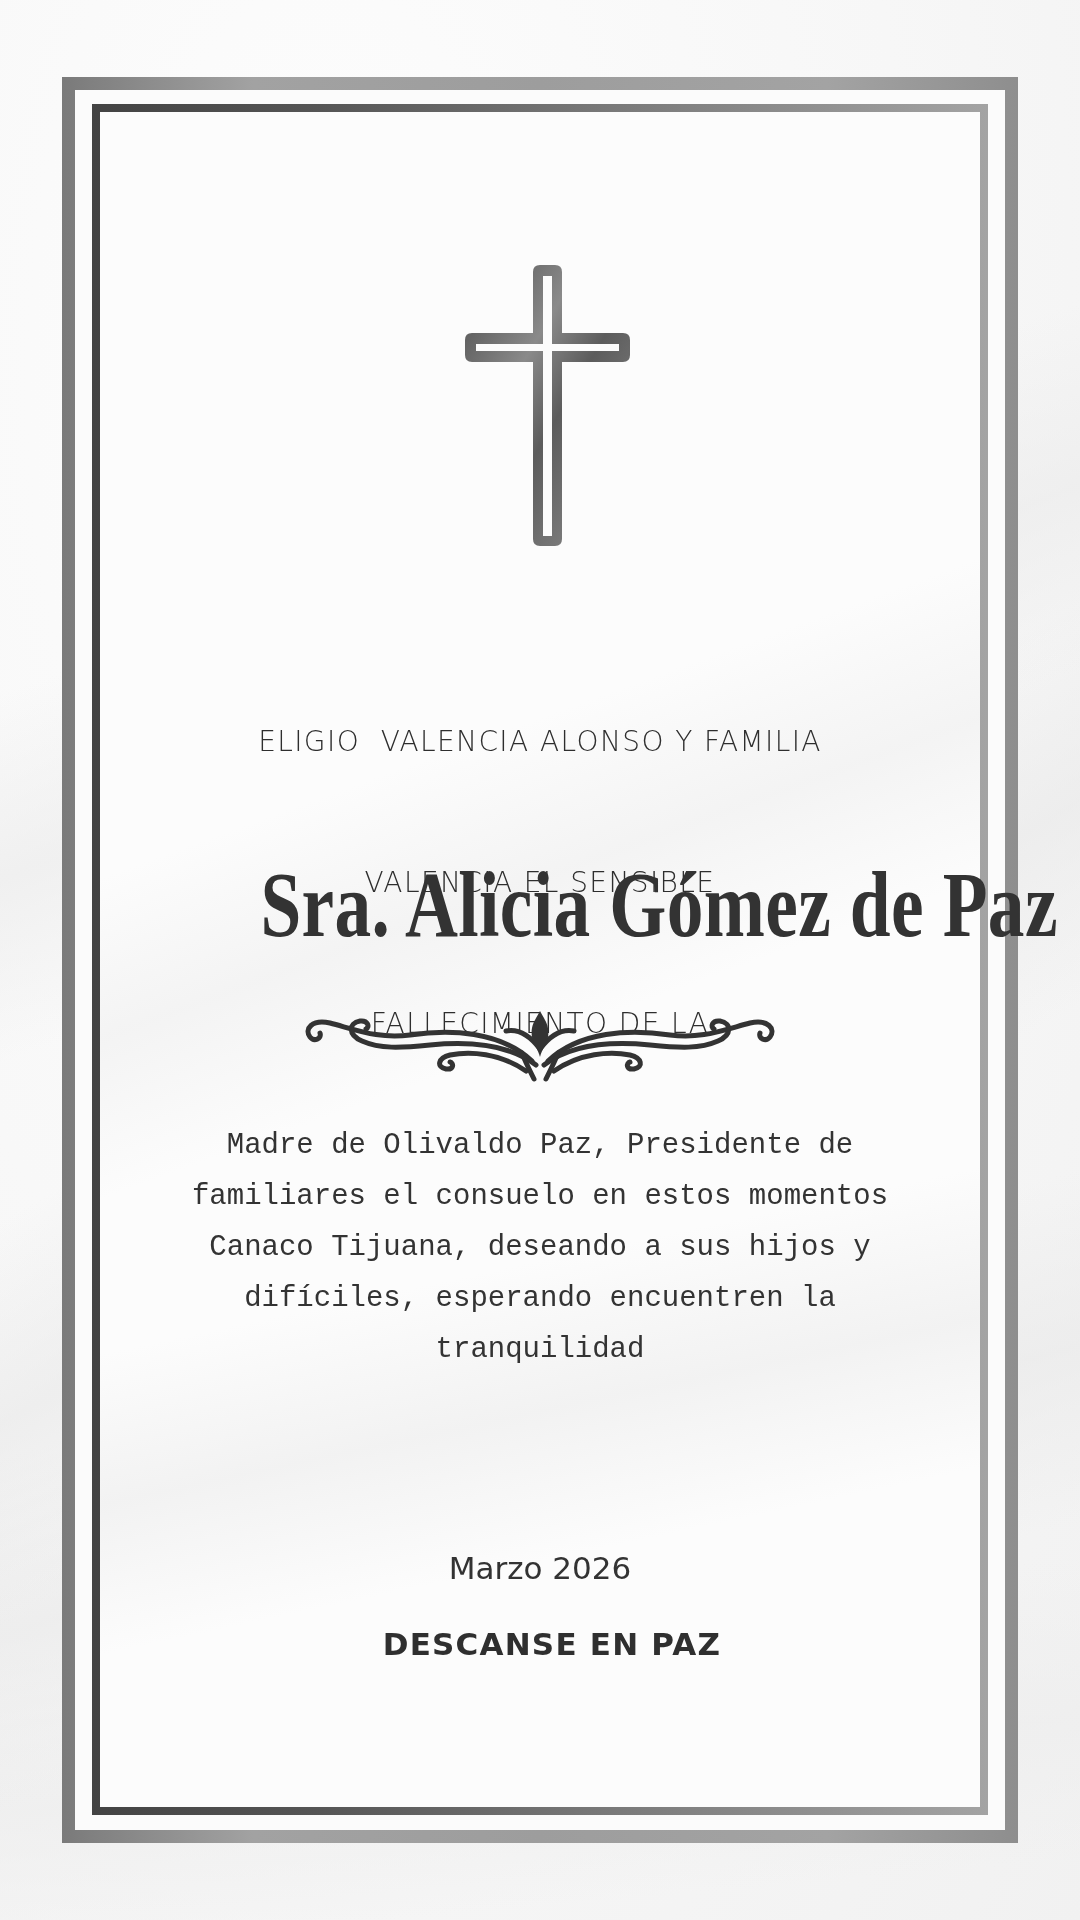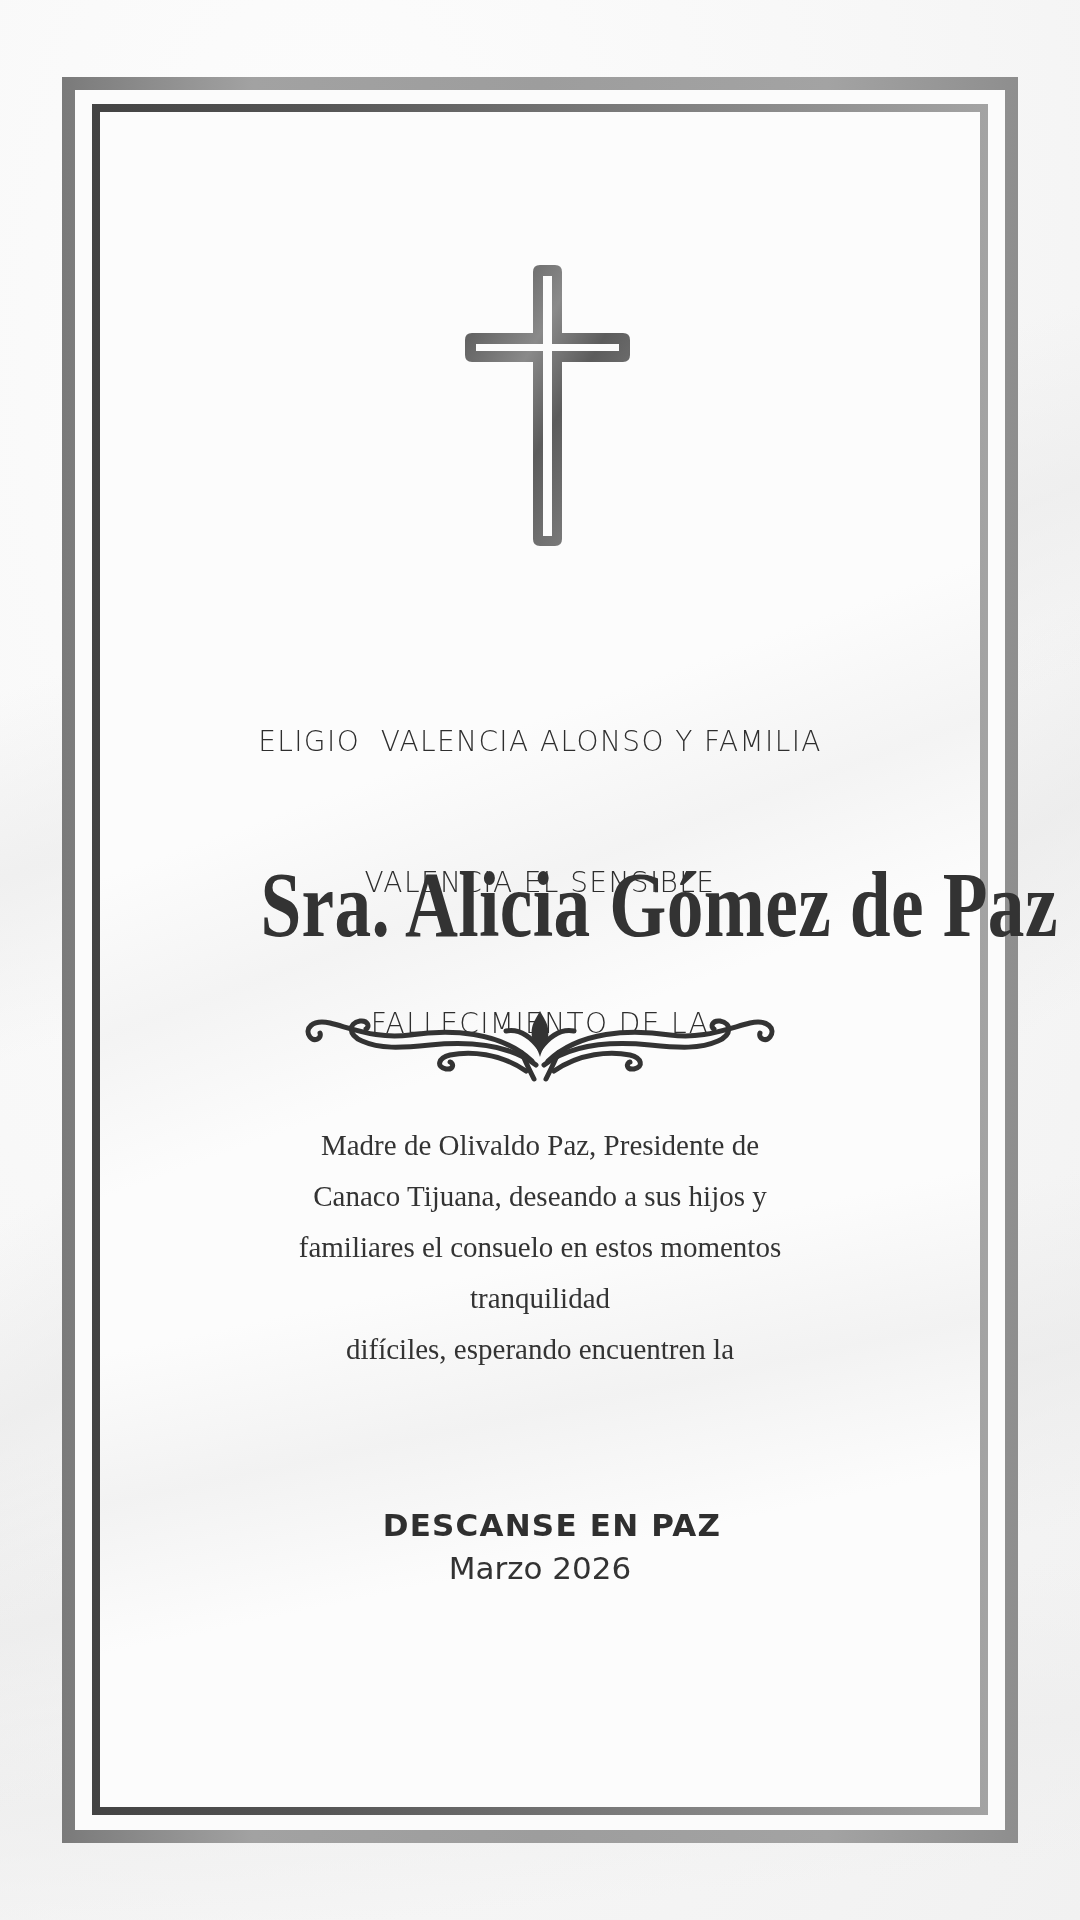--- a/index.html
+++ b/index.html
@@ -117,32 +117,32 @@
       width: 480px;
       height: 74px;
     }
     
     .message {
       position: absolute;
       left: 60px;
       right: 60px;
       top: 1008px;
       text-align: center;
-      font-family: Liberation Serif, serif;
+      font-family: Liberation Mono, monospace;
       font-size: 29px;
       line-height: 51px;
       color: #333333;
     }
     .message-line { display: block; }
     
     .rip {
       position: absolute;
       left: 0;
       right: 0;
-      top: 1393px;
+      top: 1512px;
       text-align: center;
       font-family: "DejaVu Sans", sans-serif;
       font-weight: bold;
       font-size: 31px;
       line-height: 40px;
       letter-spacing: 1.2px;
       color: #2f2f2f;
       margin-left: 24px;
     }
     .date {
@@ -215,23 +215,23 @@
 
         <path d="M240 40 C228 24, 216 20, 206 22"></path>
         <path d="M240 40 C252 24, 264 20, 274 22"></path>
       </g>
 
       <path fill="#333333" d="M240 2 C244 10, 250 16, 248 28 C246 36, 242 40, 240 48 C238 40, 234 36, 232 28 C230 16, 236 10, 240 2 Z"></path>
     </svg>
 
     <div class="message">
       <span class="message-line">Madre de Olivaldo Paz, Presidente de</span>
+      <span class="message-line">familiares el consuelo en estos momentos</span>
       <span class="message-line">Canaco Tijuana, deseando a sus hijos y</span>
-      <span class="message-line">familiares el consuelo en estos momentos</span>
+      <span class="message-line">difíciles, esperando encuentren la</span>
       <span class="message-line">tranquilidad</span>
-      <span class="message-line">difíciles, esperando encuentren la</span>
     </div>
 
     <div class="rip">DESCANSE EN PAZ</div>
     <div class="date">Marzo 2026</div>
 
   </div>
 </div>
 
 </body></html>

